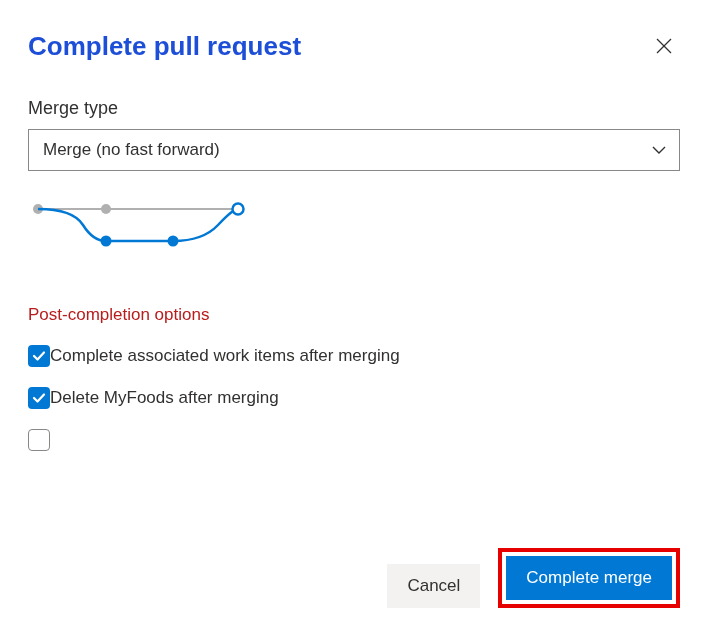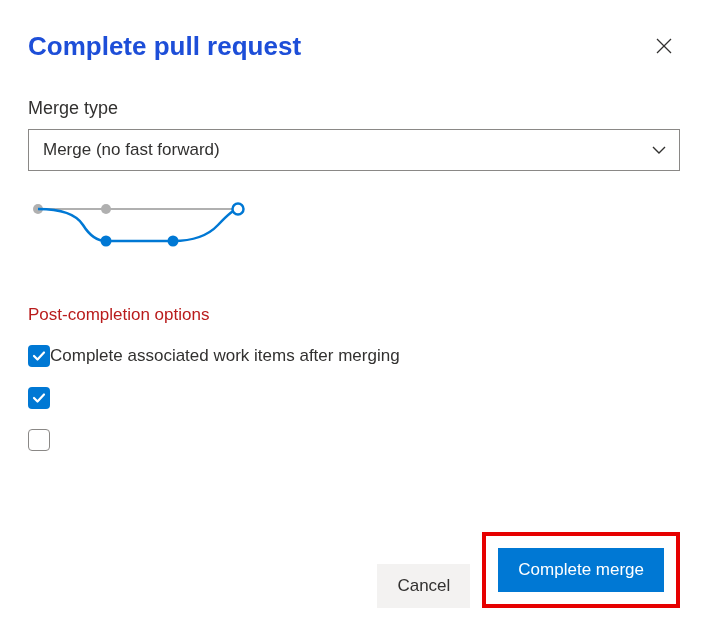--- a/index.html
+++ b/index.html
@@ -117,21 +117,22 @@
       height: 44px;
       padding: 0 20px;
       background: #f3f2f1;
       border: none;
       font-size: 17px;
       color: #323130;
       cursor: pointer;
     }
     .btn-primary-wrap {
       border: 4px solid #e60000;
-      padding: 12px;
+      padding: 4px;
+      margin-left: 6px;
     }
     .btn-primary {
       height: 44px;
       padding: 0 20px;
       background: #0078d4;
       border: none;
       font-size: 17px;
       color: #fff;
       cursor: pointer;
       display: block;
@@ -182,20 +183,21 @@
   </div>
   <span class="checkbox-label">Complete associated work items after merging</span>
 </div>
 
 <div class="checkbox-row">
   <div class="checkbox checked">
     <svg width="14" height="14" viewBox="0 0 14 14">
       <polyline points="2,7 5.5,10.5 12,3.5" fill="none" stroke="#fff" stroke-width="2.2" stroke-linecap="round" stroke-linejoin="round"></polyline>
     </svg>
   </div>
+  <span class="checkbox-label">Delete MyFoods after merging</span>
 </div>
 
 <div class="checkbox-row">
   <div class="checkbox unchecked"></div>
 </div>
 
 <div class="footer">
   <button class="btn-cancel">Cancel</button>
   <div class="btn-primary-wrap">
     <button class="btn-primary">Complete merge</button>

